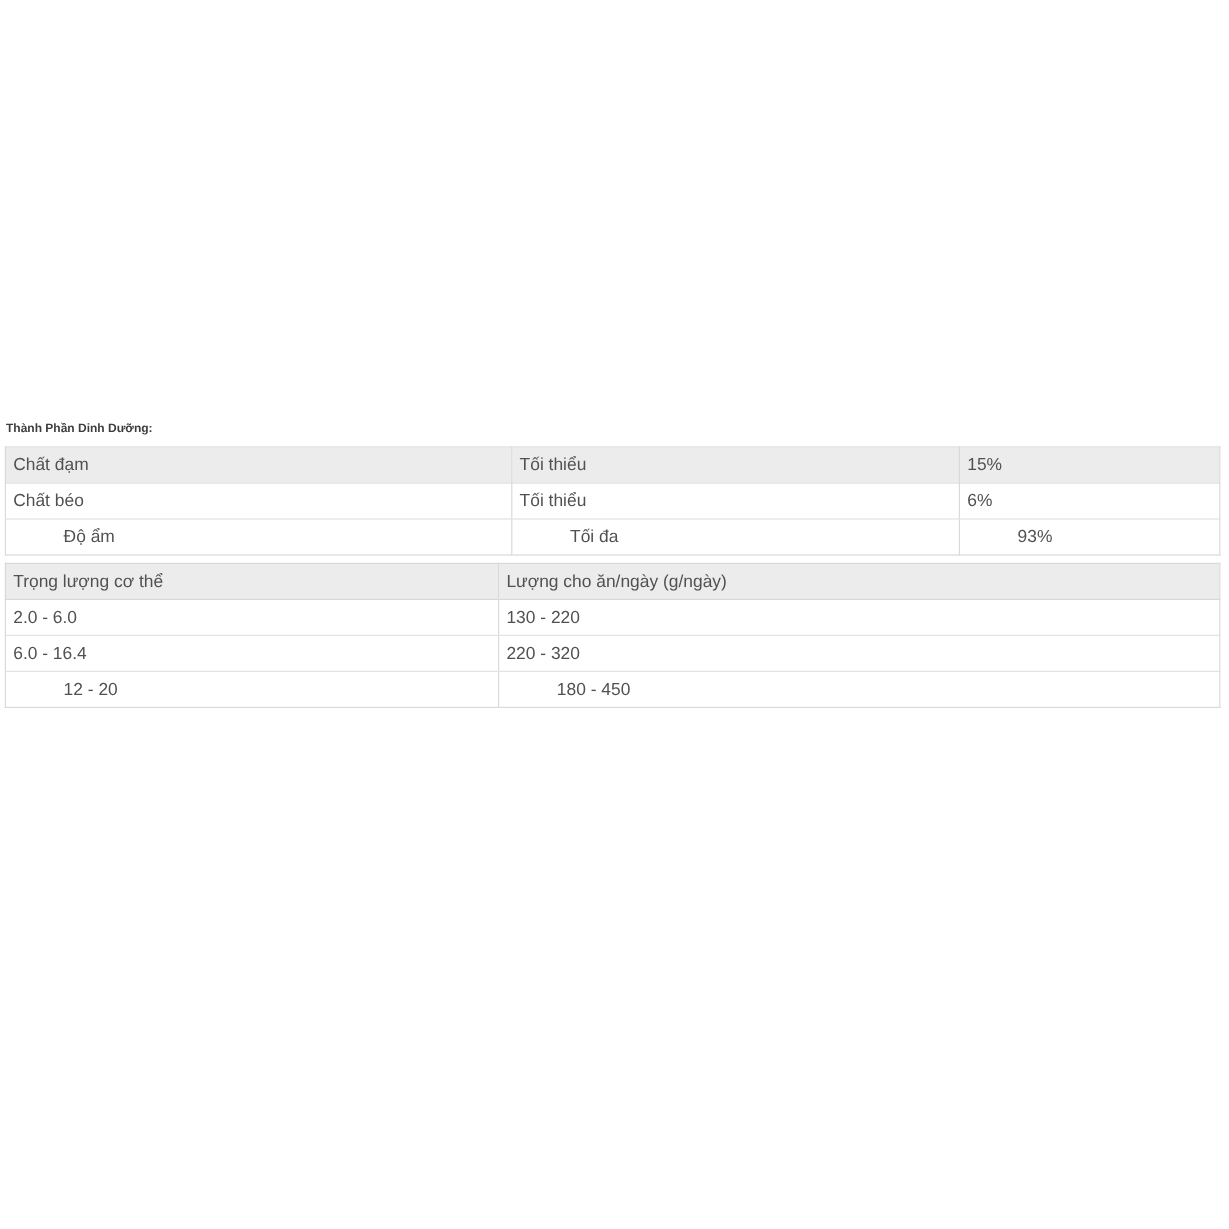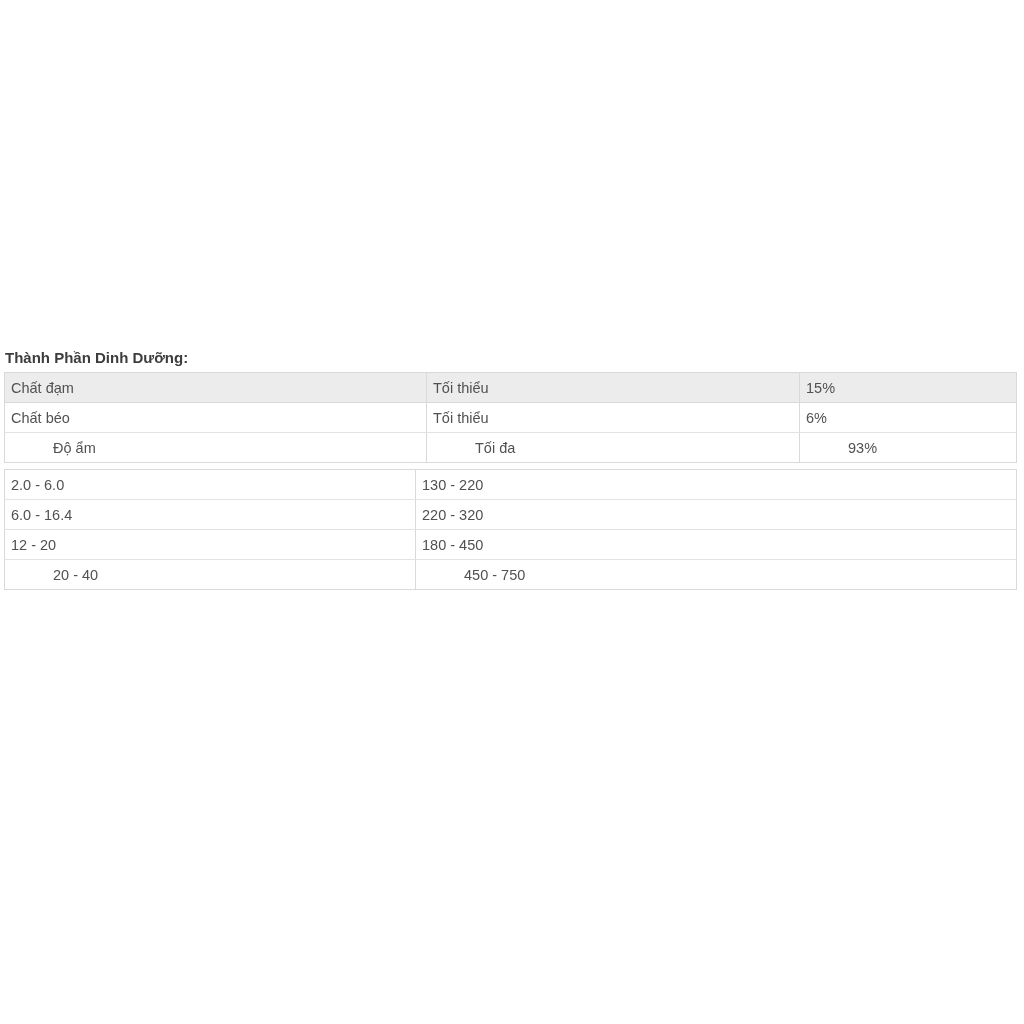--- a/index.html
+++ b/index.html
@@ -23,21 +23,21 @@
     overflow: hidden;
   }
   .content {
     position: absolute;
     top: 349px;
     left: 4px;
     width: 1012px;
   }
   .section-title {
     margin: 0 0 0 1px;
-    font-size: 15px;
+    font-size: 10px;
     font-weight: bold;
     line-height: 18px;
     color: var(--title-color);
   }
   table.data-table {
     width: 100%;
     border-collapse: collapse;
     table-layout: fixed;
     margin-top: 5px;
     background: #ffffff;
@@ -95,32 +95,32 @@
     </tbody>
   </table>
 
 
   <table class="data-table" id="usage-table">
     <colgroup>
       <col style="width:411px">
       <col style="width:601px">
     </colgroup>
     <tbody>
+      <tr class="row-header">
+        <td>Trọng lượng cơ thể</td>
+        <td>Lượng cho ăn/ngày (g/ngày)</td>
+      </tr>
       <tr>
         <td>2.0 - 6.0</td>
         <td>130 - 220</td>
       </tr>
       <tr>
         <td>6.0 - 16.4</td>
         <td>220 - 320</td>
       </tr>
       <tr>
         <td>12 - 20</td>
         <td>180 - 450</td>
       </tr>
-      <tr>
-        <td>20 - 40</td>
-        <td>450 - 750</td>
-      </tr>
     </tbody>
   </table>
 
 </main>
 
 </body></html>

